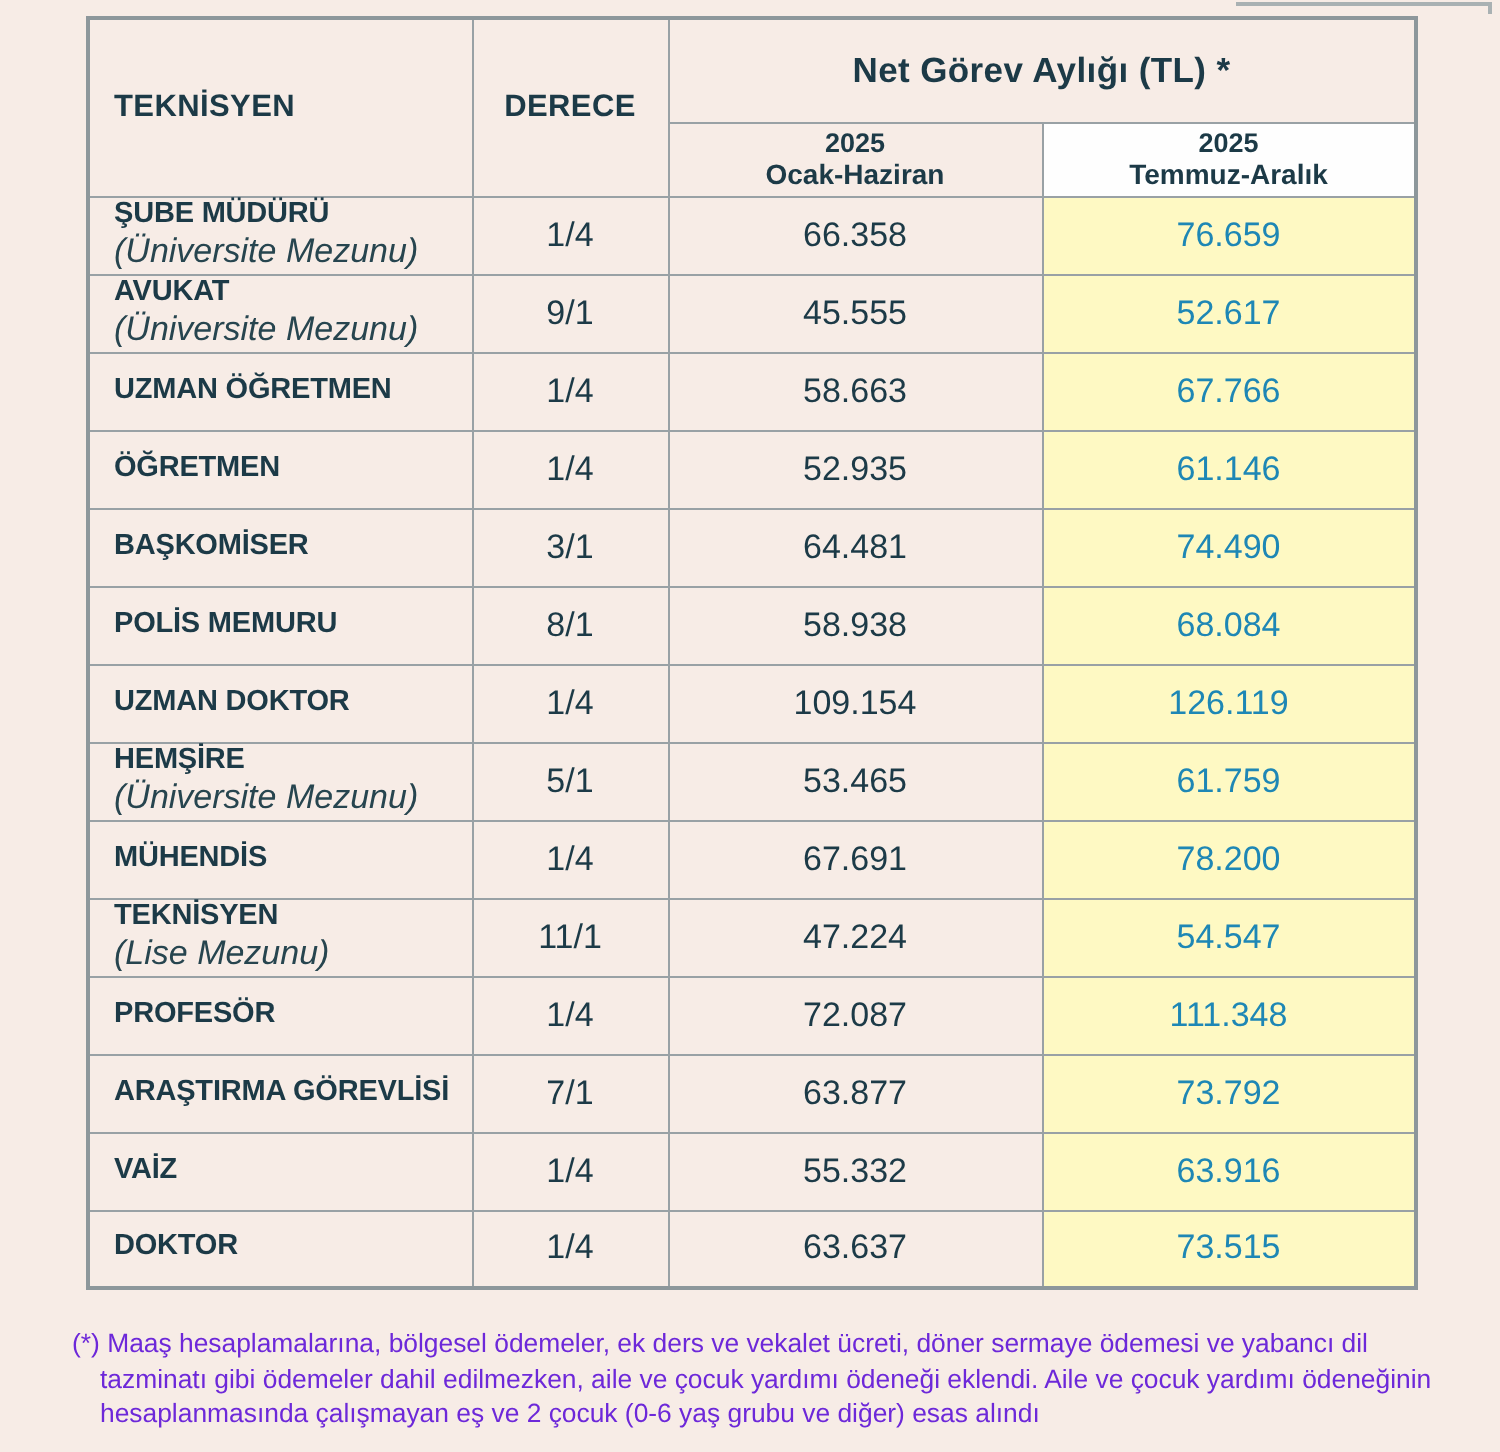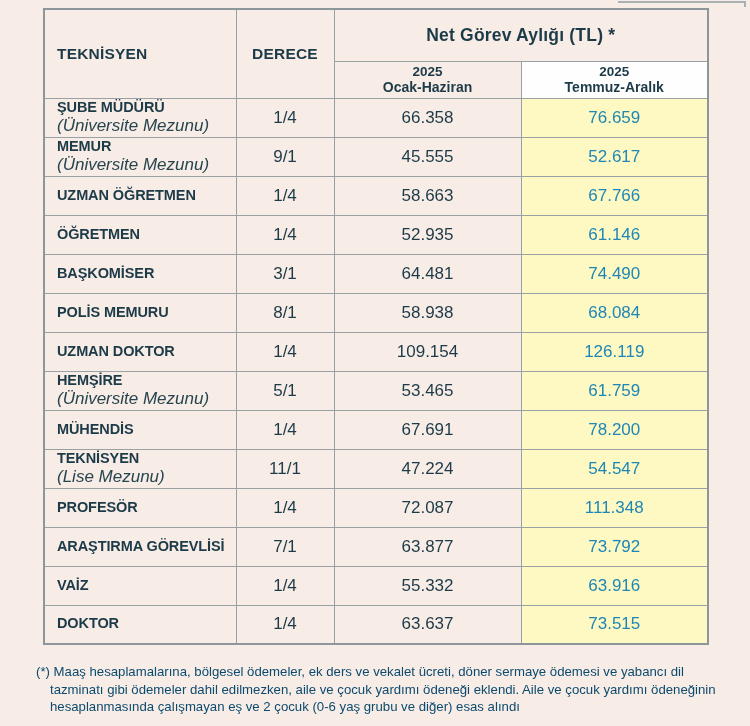--- a/index.html
+++ b/index.html
@@ -91,21 +91,21 @@
     font-size: 17px;
   }
   td.c-v2 { color: #1e87b5; background: #fef9c3; }
 
   .footnote {
     position: absolute;
     left: 36px; top: 663px;
     width: 684px;
     font-size: 13.2px;
     line-height: 1.33;
-    color: #0c4a6e;
+    color: #6d28d9;
     padding-left: 14px;
     text-indent: -14px;
   }
 </style>
 </head>
 <body>
 
 <div class="crop-edge"></div>
 
 <table class="salary">
@@ -137,21 +137,21 @@
       <td class="c-title">
         <div class="t">ŞUBE MÜDÜRÜ</div>
         <div class="s">(Üniversite Mezunu)</div>
       </td>
       <td class="c-derece">1/4</td>
       <td class="c-v1">66.358</td>
       <td class="c-v2">76.659</td>
     </tr>
     <tr>
       <td class="c-title">
-        <div class="t">MEMUR</div>
+        <div class="t">AVUKAT</div>
         <div class="s">(Üniversite Mezunu)</div>
       </td>
       <td class="c-derece">9/1</td>
       <td class="c-v1">45.555</td>
       <td class="c-v2">52.617</td>
     </tr>
     <tr>
       <td class="c-title">
         <div class="t">UZMAN ÖĞRETMEN</div>
         <div class="s"></div>

